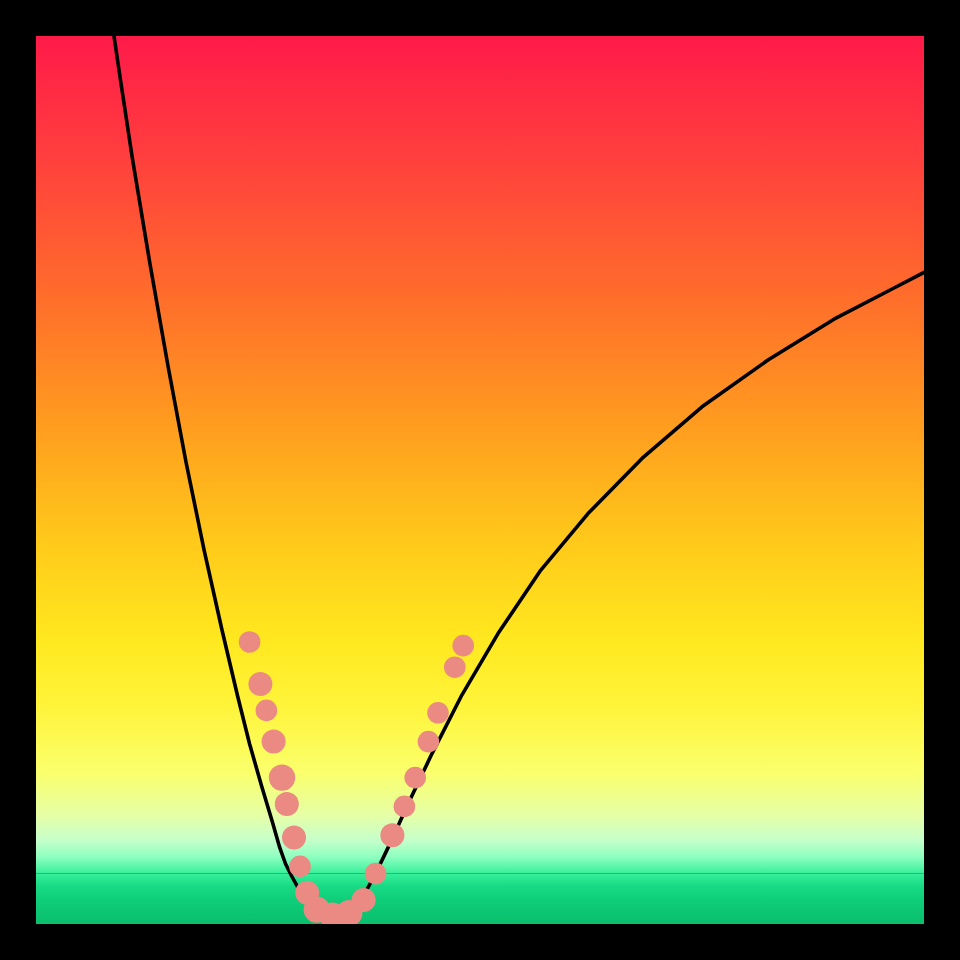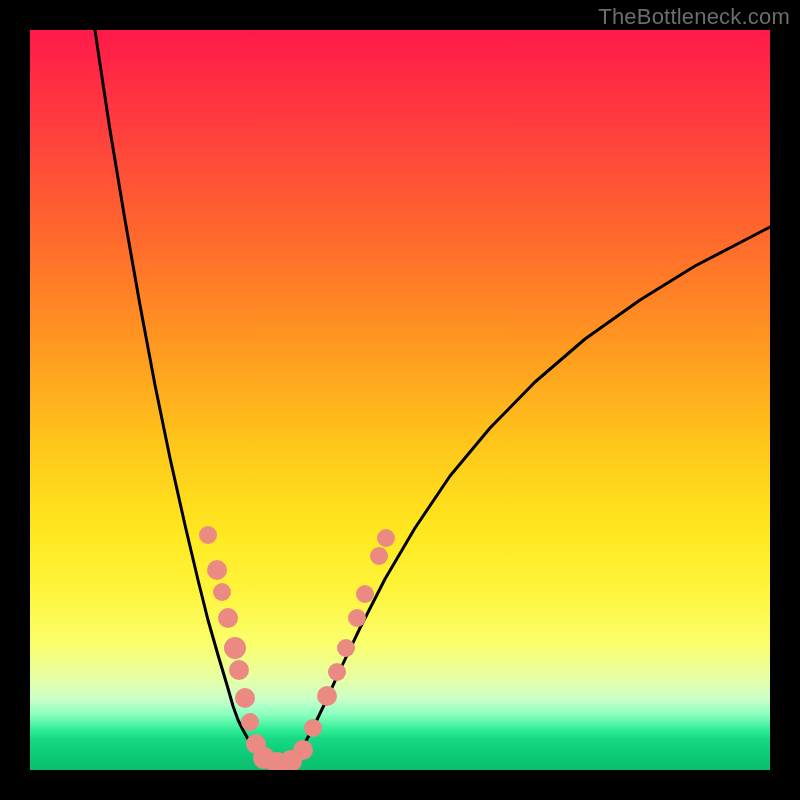--- a/index.html
+++ b/index.html
@@ -99,14 +99,13 @@
           <circle cx="297" cy="666" r="10" fill="#ea8a82" stroke="#c06058" stroke-width="0"></circle>
           <circle cx="307" cy="642" r="9" fill="#ea8a82" stroke="#c06058" stroke-width="0"></circle>
           <circle cx="316" cy="618" r="9" fill="#ea8a82" stroke="#c06058" stroke-width="0"></circle>
           <circle cx="327" cy="588" r="9" fill="#ea8a82" stroke="#c06058" stroke-width="0"></circle>
           <circle cx="335" cy="564" r="9" fill="#ea8a82" stroke="#c06058" stroke-width="0"></circle>
           <circle cx="349" cy="526" r="9" fill="#ea8a82" stroke="#c06058" stroke-width="0"></circle>
           <circle cx="356" cy="508" r="9" fill="#ea8a82" stroke="#c06058" stroke-width="0"></circle>
         </g>
     </svg>
   </div>
-  <div class="watermark">TheBottleneck.com</div>
 </div>
 
 </body></html>

